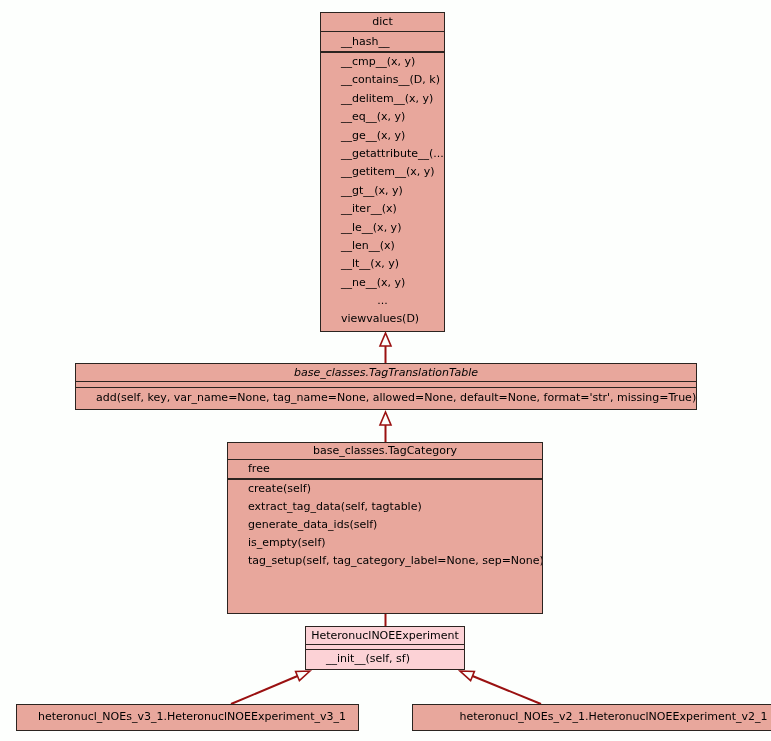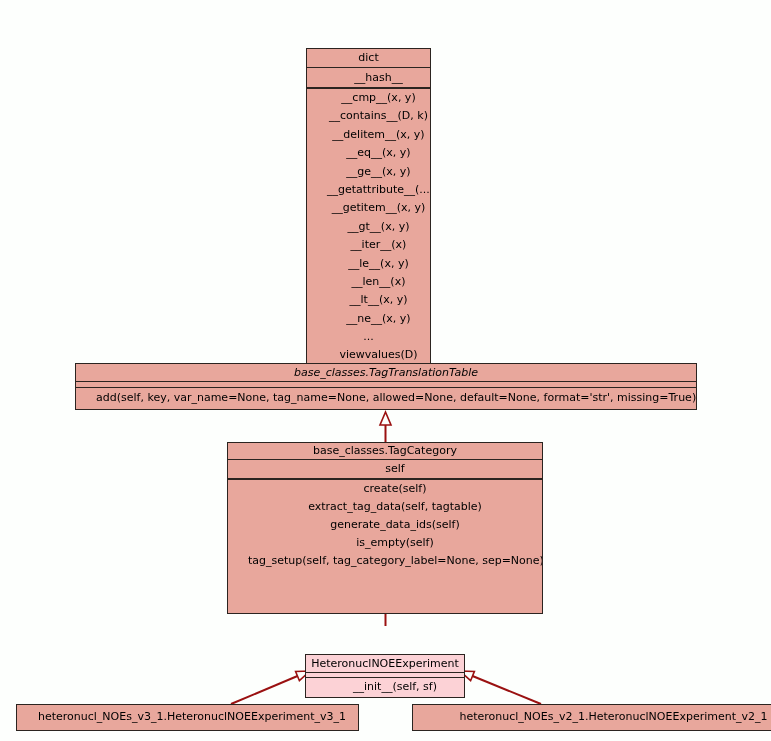--- a/index.html
+++ b/index.html
@@ -8,24 +8,24 @@
     background:var(--background,#fdfffd);
     font-family:"DejaVu Sans", sans-serif;
     font-size:11px; color:var(--text,#000);
     overflow:hidden;
   }
   .box {
     position:absolute; box-sizing:border-box;
     background:var(--node-fill,#e8a79c);
     border:1.5px solid var(--node-border,#2b2420);
   }
-  .box.hl { background:var(--highlight-fill,#fcd2d6);margin-top:28px; }
+  .box.hl { background:var(--highlight-fill,#fcd2d6); }
   .t { text-align:center; border-bottom:1px solid var(--node-border,#2b2420); white-space:nowrap; overflow:hidden; }
   .t.solo { border-bottom:none;margin-left:9px; }
-  .r { padding-left:20px; white-space:nowrap; overflow:hidden;text-align:center; }
+  .r { padding-left:20px; white-space:nowrap; overflow:hidden; }
   .gap { border-bottom:1px solid var(--node-border,#2b2420); }
   .attrs { border-bottom:2.5px solid var(--node-border,#2b2420); }
   .center { text-align:center; padding-left:0; }
 
   
   .dict-t  { height:18px; line-height:18px; }
   .dict-a  { height:19px; line-height:19px; border-bottom:2.5px solid var(--node-border,#2b2420); }
   .dict-m  { height:18.4px; line-height:18.4px; }
 
   
@@ -76,21 +76,21 @@
       <line class="edge" x1="231" y1="704" x2="297.5" y2="676"></line>
       <polygon class="head" points="310,671 299.4,680.7 295.6,671.5"></polygon>
     </g>
 
     <g>
       <line class="edge" x1="541" y1="704" x2="472.5" y2="676"></line>
       <polygon class="head" points="460,671 474.4,671.4 470.6,680.7"></polygon>
     </g>
   </svg>
 
-  <div class="box" style="left:306px; top:12px; width:125px; height:320px;margin-top:36px;">
+  <div class="box" style="left:320px; top:12px; width:125px; height:320px;">
     <div class="t dict-t">dict</div>
     <div class="r dict-a">__hash__</div>
     <div class="r dict-m">__cmp__(x, y)</div>
     <div class="r dict-m">__contains__(D, k)</div>
     <div class="r dict-m">__delitem__(x, y)</div>
     <div class="r dict-m">__eq__(x, y)</div>
     <div class="r dict-m">__ge__(x, y)</div>
     <div class="r dict-m">__getattribute__(...)</div>
     <div class="r dict-m">__getitem__(x, y)</div>
     <div class="r dict-m">__gt__(x, y)</div>
@@ -105,21 +105,21 @@
 
   <div class="box" style="left:75px; top:363px; width:622px; height:47px;">
     <div class="t ttt-t">base_classes.TagTranslationTable</div>
     <div class="gap ttt-g"></div>
     <div class="r ttt-m">add(self, key, var_name=None, tag_name=None, allowed=None, default=None, format='str', missing=True)</div>
   </div>
 
   <div class="box" style="left:227px; top:442px; width:316px; height:172px;">
     <div class="t tc-t">base_classes.TagCategory</div>
     <div class="attrs">
-      <div class="r tc-a">self</div>
+      <div class="r tc-a">free</div>
     </div>
     <div class="r tc-m">create(self)</div>
     <div class="r tc-m">extract_tag_data(self, tagtable)</div>
     <div class="r tc-m">generate_data_ids(self)</div>
     <div class="r tc-m">is_empty(self)</div>
     <div class="r tc-m">tag_setup(self, tag_category_label=None, sep=None)</div>
   </div>
 
   <div class="box hl" style="left:305px; top:626px; width:160px; height:44px;">
     <div class="t hne-t">HeteronuclNOEExperiment</div>

